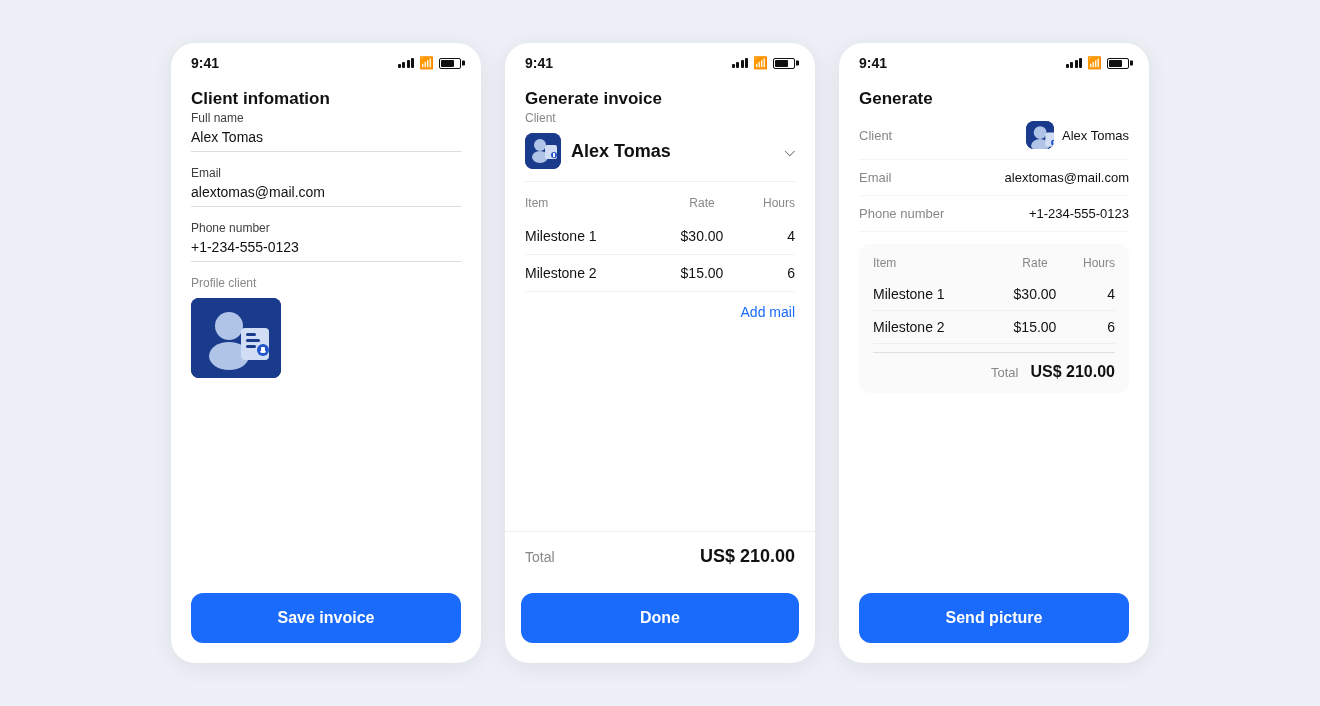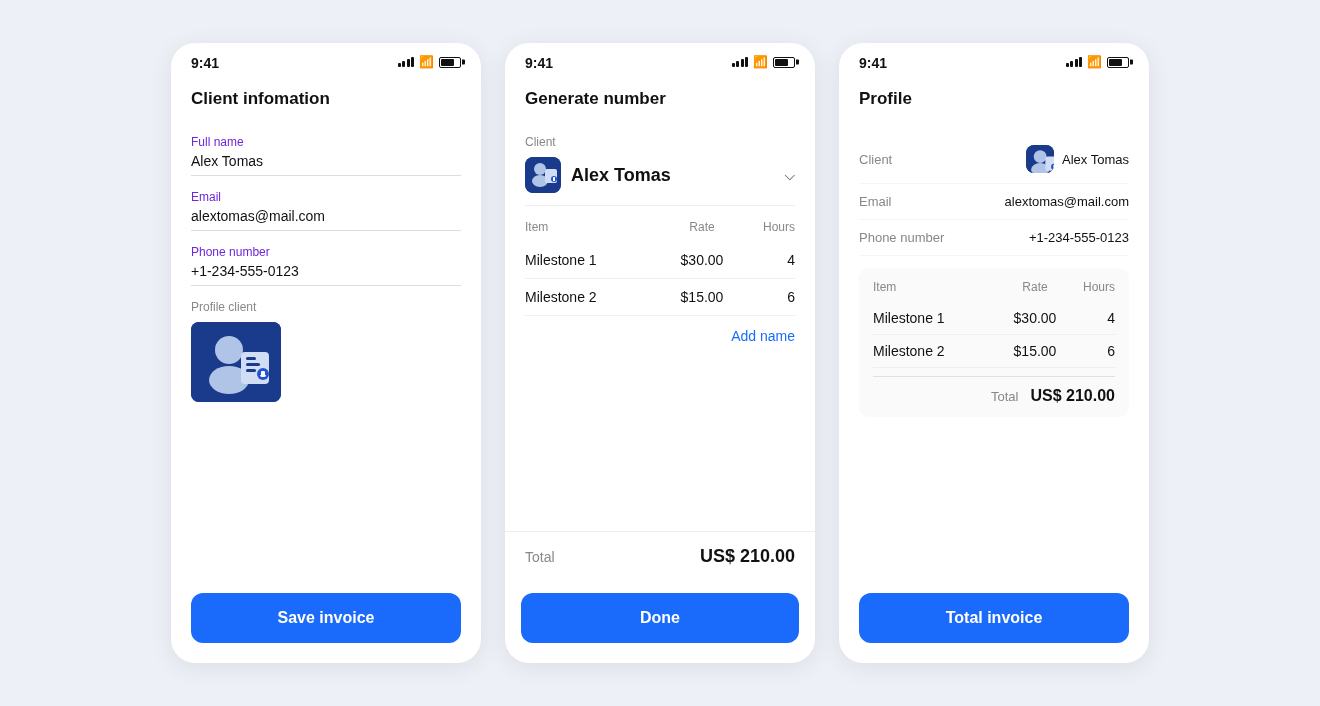--- a/index.html
+++ b/index.html
@@ -25,21 +25,21 @@
       min-height: 620px;
       box-shadow: 0 4px 24px rgba(0,0,0,0.08);
       overflow: hidden;
       display: flex;
       flex-direction: column;
     }
     
     .status-bar {
       display: flex;
       justify-content: space-between;
-      align-items: flex-start;
+      align-items: center;
       padding: 12px 20px 8px;
     }
     .status-time {
       font-size: 14px;
       font-weight: 600;
       color: #111;
     }
     .status-icons {
       display: flex;
       align-items: center;
@@ -86,29 +86,29 @@
     .card-content {
       padding: 10px 20px 20px;
       flex: 1;
       display: flex;
       flex-direction: column;
     }
     .card-title {
       font-size: 17px;
       font-weight: 700;
       color: #111;
-      margin-bottom: 26px;
+      margin-bottom: 2px;
     }
     
     .field-group {
       margin-bottom: 14px;
     }
     .field-label {
       font-size: 12px;
-      color: #6d28d9;
+      color: #404040;
       margin-bottom: 4px;
     }
     .field-value {
       font-size: 14px;
       color: #111;
       padding-bottom: 6px;
       border-bottom: 1px solid #ddd;
     }
     
     .profile-pic-label {
@@ -375,21 +375,21 @@
             <span></span>
             <span></span>
         </div>
         <span class="wifi-icon">📶</span>
         <div class="battery">
           <div class="battery-fill"></div>
         </div>
       </div>
     </div>
     <div class="card-content">
-      <div class="card-title">Generate number</div>
+      <div class="card-title">Generate invoice</div>
       <div class="section-label">Client</div>
       <div class="client-selector">
         <div class="client-avatar">
           <svg viewBox="0 0 36 36" xmlns="http://www.w3.org/2000/svg">
             <rect width="36" height="36" fill="#1a3a8c" rx="8"></rect>
             <circle cx="15" cy="12" r="6" fill="#b0c4e8"></circle>
             <ellipse cx="15" cy="24" rx="8" ry="6" fill="#b0c4e8"></ellipse>
             <rect x="20" y="12" width="12" height="14" rx="2" fill="#d0ddf5"></rect>
             <circle cx="29" cy="22" r="3" fill="#2255cc"></circle>
             <rect x="28" y="20" width="2" height="4" rx="0.5" fill="white"></rect>
@@ -407,21 +407,21 @@
         <div class="table-row-data">
           <span>Milestone 1</span>
           <span>$30.00</span>
           <span>4</span>
         </div>
         <div class="table-row-data">
           <span>Milestone 2</span>
           <span>$15.00</span>
           <span>6</span>
         </div>
-        <div class="add-item-btn">Add name</div>
+        <div class="add-item-btn">Add mail</div>
       </div>
       <div class="spacer"></div>
     </div>
     <div class="total-section">
       <span class="total-label">Total</span>
       <span class="total-value">US$ 210.00</span>
     </div>
     <div style="padding: 12px 16px 20px;">
       <button class="btn-primary">Done</button>
     </div>
@@ -437,21 +437,21 @@
             <span></span>
             <span></span>
         </div>
         <span class="wifi-icon">📶</span>
         <div class="battery">
           <div class="battery-fill"></div>
         </div>
       </div>
     </div>
     <div class="card-content">
-      <div class="card-title">Profile</div>
+      <div class="card-title">Generate</div>
       <div class="info-row">
         <span class="info-row-label">Client</span>
         <div class="info-row-value">
           <div class="client-avatar" style="width:28px;height:28px;">
             <svg viewBox="0 0 28 28" xmlns="http://www.w3.org/2000/svg">
               <rect width="28" height="28" fill="#1a3a8c" rx="6"></rect>
               <circle cx="11" cy="9" r="5" fill="#b0c4e8"></circle>
               <ellipse cx="11" cy="19" rx="7" ry="5" fill="#b0c4e8"></ellipse>
               <rect x="15" y="9" width="10" height="11" rx="2" fill="#d0ddf5"></rect>
               <circle cx="22" cy="17" r="2.5" fill="#2255cc"></circle>
@@ -485,18 +485,18 @@
           <span>$15.00</span>
           <span>6</span>
         </div>
         <div class="invoice-total-row">
           <span class="invoice-total-label">Total</span>
           <span class="invoice-total-value">US$ 210.00</span>
         </div>
       </div>
       <div class="spacer"></div>
       <div class="bottom-btn">
-        <button class="btn-primary">Total invoice</button>
+        <button class="btn-primary">Send picture</button>
       </div>
     </div>
   </div>
 
 </div>
 
 </body></html>

